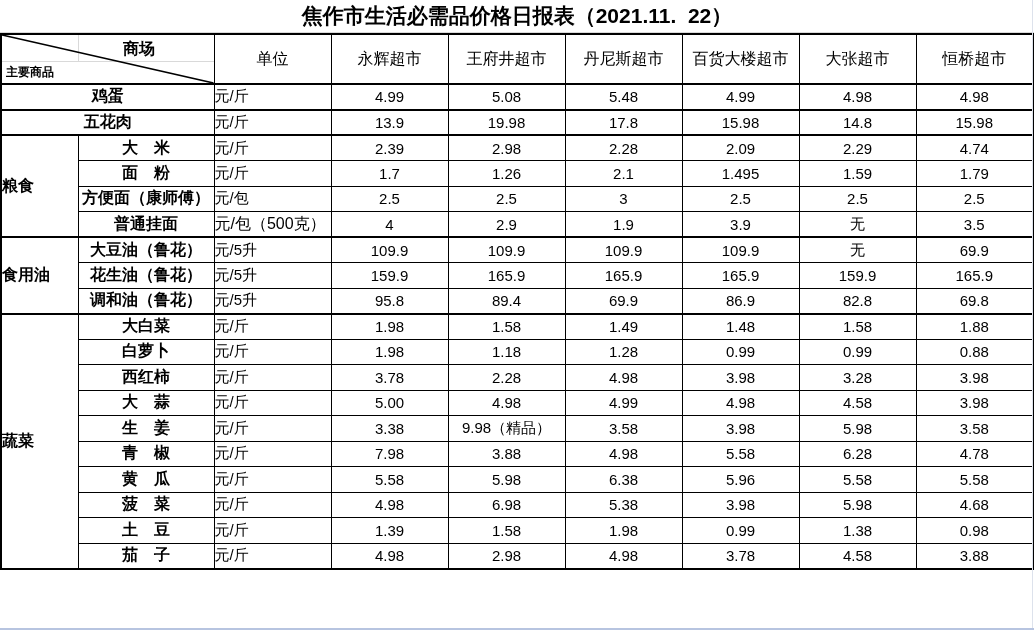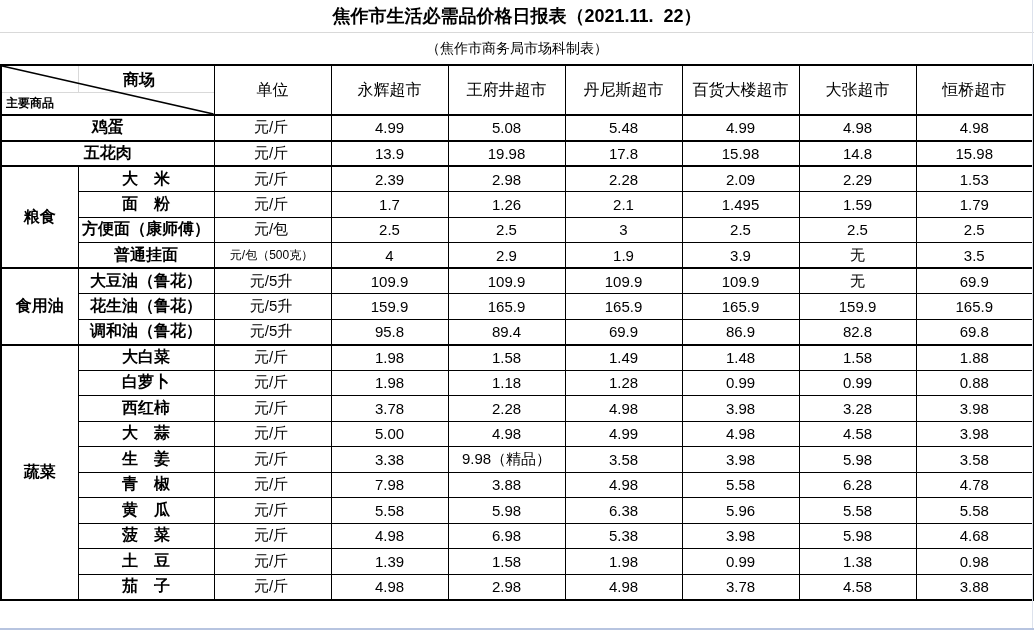--- a/index.html
+++ b/index.html
@@ -10,21 +10,21 @@
     width: 1034px;
     height: 630px;
     background: #ffffff;
     overflow: hidden;
   }
   .title-row {
     height: 33px;
     display: flex;
     align-items: center;
     justify-content: center;
-    font-size: 18px;
+    font-size: 21px;
     font-weight: bold;
     white-space: pre;
     border-bottom: 1px solid #d9d9d9;
   }
   .subtitle-row {
     height: 31px;
     display: flex;
     align-items: center;
     justify-content: center;
     font-size: 14px;
@@ -43,24 +43,24 @@
   }
   .price-table thead tr { height: 50px; }
   .price-table thead th {
     font-weight: normal;
     font-size: 16px;
     text-align: center;
     border-bottom-width: 2px;
   }
   .price-table tbody tr { height: 25.5px; }
   .price-table tr.grp > td { border-top-width: 2px; }
-  td.cat { font-weight: bold; font-size: 16px; text-align: center; }
+  td.cat { font-weight: bold; font-size: 16px; }
   td.prod { font-weight: bold; font-size: 16px; text-align: center; margin-top: 36px; }
-  td.unit { text-align: center; padding-right: 3px; font-size: 15px; }
-  td.unit.small { font-size: 12px; padding-right: 2px; }
+  td.unit { text-align: left; padding-right: 3px; font-size: 15px; }
+  td.unit.small { font-size: 16px; padding-right: 2px; }
   td.val { text-align: center; font-size: 15px; }
   th.corner {
     position: relative;
     padding: 0;
   }
   .corner .grid-h {
     position: absolute; left: 0; right: 0; top: 26px;
     height: 1px; background: #d9d9d9;
   }
   .corner .grid-v {
@@ -91,21 +91,20 @@
     width: 100%; height: 2px; background: #b7c4e0;
   }
 </style>
 </head>
 <body>
 
 <div class="sheet">
 
   <div class="title-row">焦作市生活必需品价格日报表（2021.11.  22）</div>
 
-  <div class="subtitle-row">（焦作市商务局市场科制表）</div>
 
   <table class="price-table">
     <colgroup>
       <col style="width:77px">
       <col style="width:136px">
       <col style="width:117px">
       <col style="width:117px">
       <col style="width:117px">
       <col style="width:117px">
       <col style="width:117px">
@@ -155,21 +154,21 @@
         </tr>
         <tr class="grp">
           <td class="cat" rowspan="4">粮食</td>
           <td class="prod">大　米</td>
           <td class="unit">元/斤</td>
           <td class="val">2.39</td>
           <td class="val">2.98</td>
           <td class="val">2.28</td>
           <td class="val">2.09</td>
           <td class="val">2.29</td>
-          <td class="val">1.53</td>
+          <td class="val">4.74</td>
         </tr>
         <tr>
           <td class="prod">面　粉</td>
           <td class="unit">元/斤</td>
           <td class="val">1.7</td>
           <td class="val">1.26</td>
           <td class="val">2.1</td>
           <td class="val">1.495</td>
           <td class="val">1.59</td>
           <td class="val">1.79</td>

